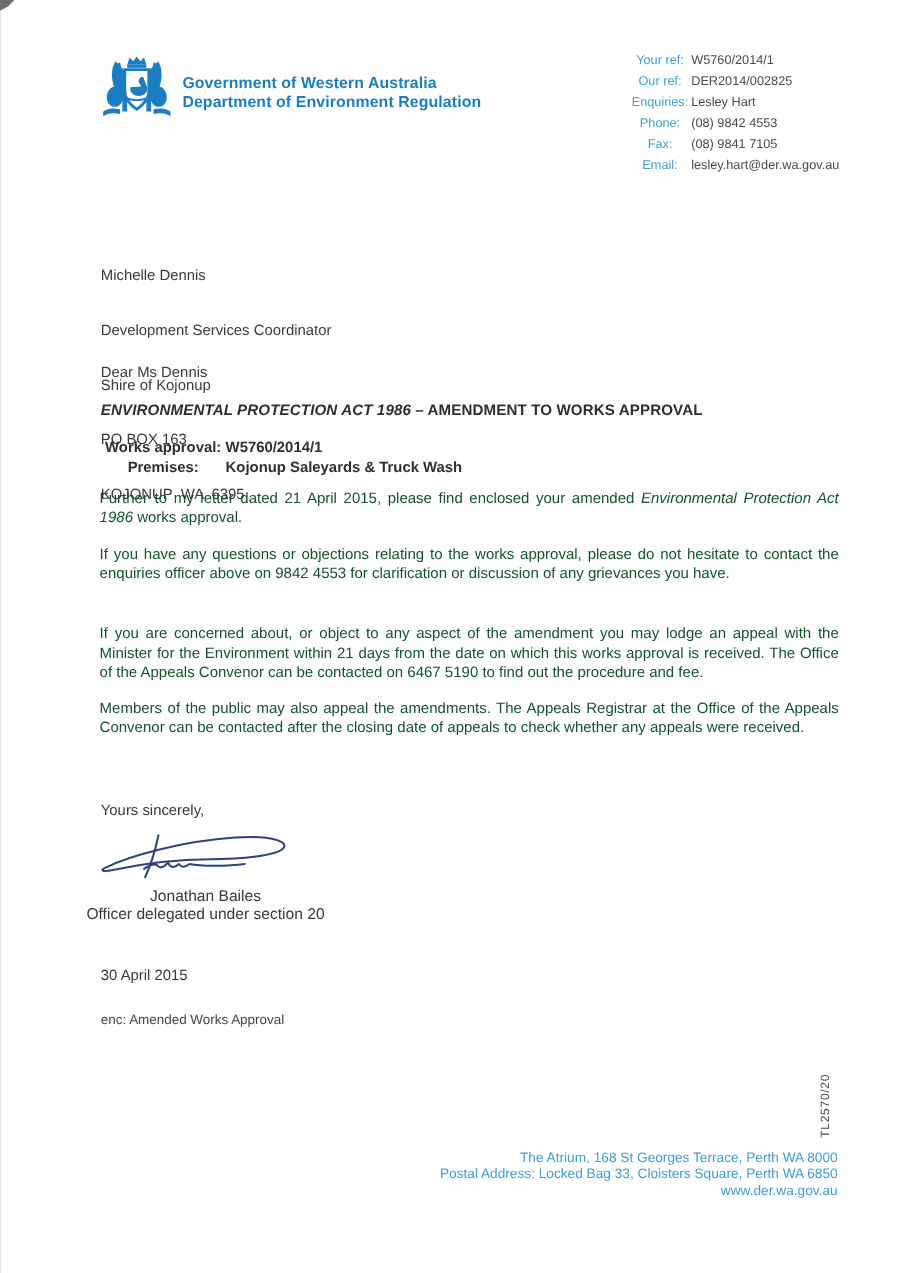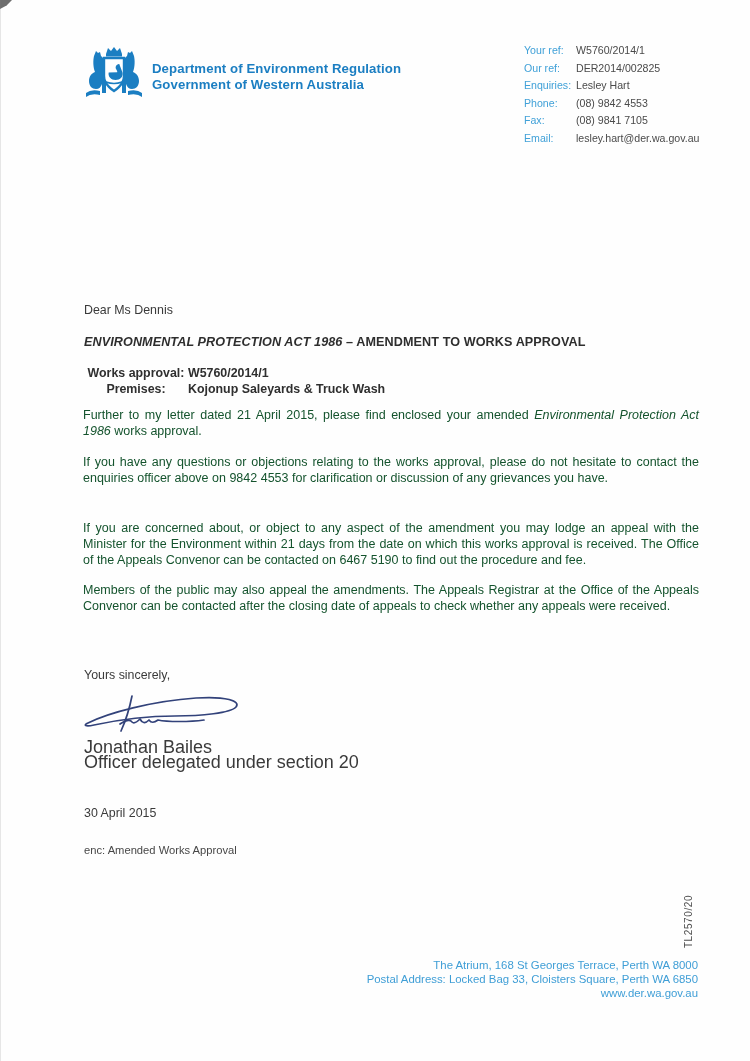--- a/index.html
+++ b/index.html
@@ -14,21 +14,21 @@
   .edge-line{position:absolute;left:0;top:0;width:1px;height:100%;background:rgba(120,120,120,.18);}
 
   
   .logo{position:absolute;left:78px;top:44px;}
   .gov-text{position:absolute;left:152px;top:61px;color:#1b7ec2;font-weight:bold;
     font-size:13.2px;line-height:16px;letter-spacing:.1px;}
 
   
   .refs{position:absolute;left:524px;top:42px;font-size:10.6px;line-height:17.6px;}
   .refs .row{display:flex;}
-  .refs .lab{width:52px;color:#41a1d8;}
+  .refs .lab{width:52px;color:#41a1d8;text-align:center;}
   .refs .val{color:#4a4a4a;}
 
   
   .recipient{position:absolute;left:84px;top:192px;font-size:12.4px;line-height:15.2px;white-space:pre;}
 
   .salutation{position:absolute;left:84px;top:303px;font-size:12.4px;}
 
   .subject{position:absolute;left:84px;top:335px;font-size:12.6px;font-weight:bold;color:#2e2e2e;letter-spacing:.1px;}
   .subject .act{font-style:italic;}
 
@@ -36,21 +36,21 @@
   .details .row{display:flex;text-align:center;}
   .details .lab{width:104px;}
 
   .para{position:absolute;left:83px;width:616px;font-size:12.5px;line-height:15.8px;
     text-align:justify;color:#14532d;}
   .p1{top:408px;} .p2{top:455px;} .p3{top:521px;} .p4{top:583px;}
   .em{font-style:italic;}
 
   .closing{position:absolute;left:84px;top:668px;font-size:12.4px;}
   .signature{position:absolute;left:80px;top:692px;}
-  .signatory{position:absolute;left:84px;top:740px;font-size:18px;line-height:14.6px;}
+  .signatory{position:absolute;left:72px;top:740px;font-size:13px;line-height:14.6px;text-align:center;}
   .date{position:absolute;left:84px;top:806px;font-size:12.4px;}
   .enclosure{position:absolute;left:84px;top:844px;font-size:11.2px;color:#474747;}
 
   .doc-code{position:absolute;left:656px;top:916px;width:64px;text-align:center;
     transform:rotate(-90deg);font-size:10px;color:#4e4e4e;letter-spacing:.6px;}
 
   .footer{position:absolute;right:52px;top:958px;text-align:right;font-size:11.4px;
     line-height:14px;color:#3f9ed6;}
 </style>
 </head>
@@ -75,22 +75,22 @@
         <path d="M64,49 q-5,-4 -14,-2 l0,4 q9,-2 14,2 z"></path>
       </g>
 
       <path d="M26,14 h20 v18 c0,9 -10,15 -10,15 c0,0 -10,-6 -10,-15 z" fill="#ffffff" stroke="#1b7ec2" stroke-width="2.4"></path>
 
       <path d="M41,20 c-3,0.5 -4,3 -3,5 c0.6,1.2 1.6,2.2 1.2,3.2 l-8.5,0.3 c-1,4 2.5,7.5 6.8,7.5 c4.8,0 8,-3.5 7,-7.5 l-2.5,-6.5 c-0.4,-1.4 -0.6,-2.2 -1,-2 z" fill="#1b7ec2"></path>
       <path d="M28,38 q8,3 16,0" fill="none" stroke="#1b7ec2" stroke-width="1.6"></path>
     </svg>
   </div>
   <div class="gov-text">
+    <div>Government of Western Australia</div>
     <div>Department of Environment Regulation</div>
-    <div>Government of Western Australia</div>
   </div>
 
   <div class="refs">
     <div class="row">
       <span class="lab">Your ref:</span>
       <span class="val">W5760/2014/1</span>
     </div>
     <div class="row">
       <span class="lab">Our ref:</span>
       <span class="val">DER2014/002825</span>
@@ -106,20 +106,27 @@
     <div class="row">
       <span class="lab">Fax:</span>
       <span class="val">(08) 9841 7105</span>
     </div>
     <div class="row">
       <span class="lab">Email:</span>
       <span class="val">lesley.hart@der.wa.gov.au</span>
     </div>
   </div>
 
+  <div class="recipient">
+    <div>Michelle Dennis</div>
+    <div>Development Services Coordinator</div>
+    <div>Shire of Kojonup</div>
+    <div>PO BOX 163</div>
+    <div>KOJONUP  WA  6395</div>
+  </div>
 
   <div class="salutation">Dear Ms Dennis</div>
 
   <div class="subject">
     <span class="act">ENVIRONMENTAL PROTECTION ACT 1986</span><span> – AMENDMENT TO WORKS APPROVAL</span>
   </div>
 
   <div class="details">
     <div class="row">
       <span class="lab">Works approval:</span>

